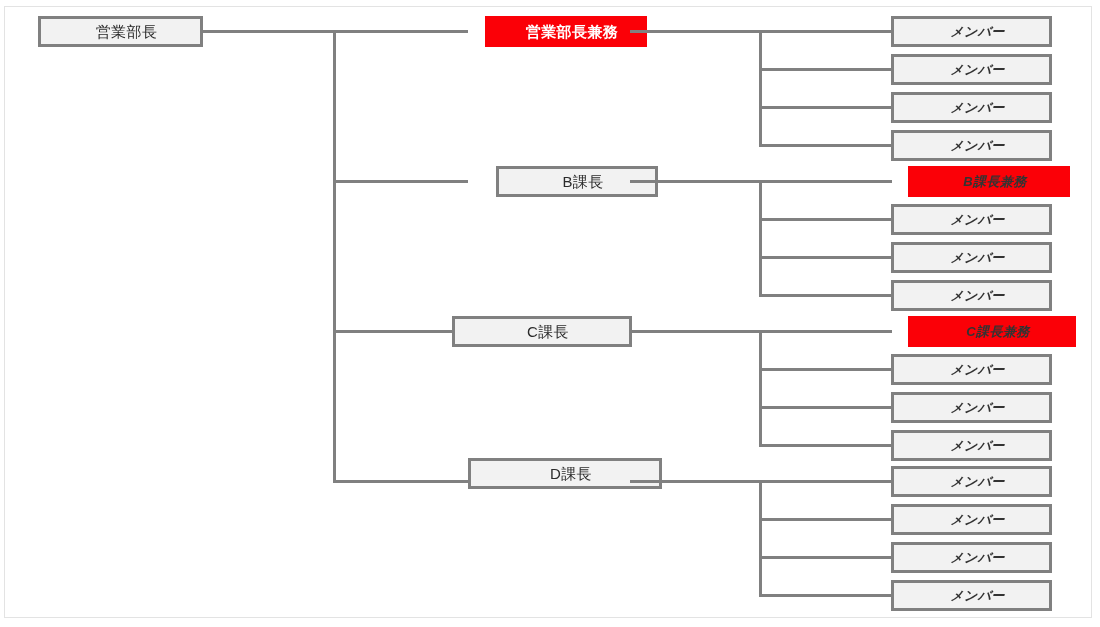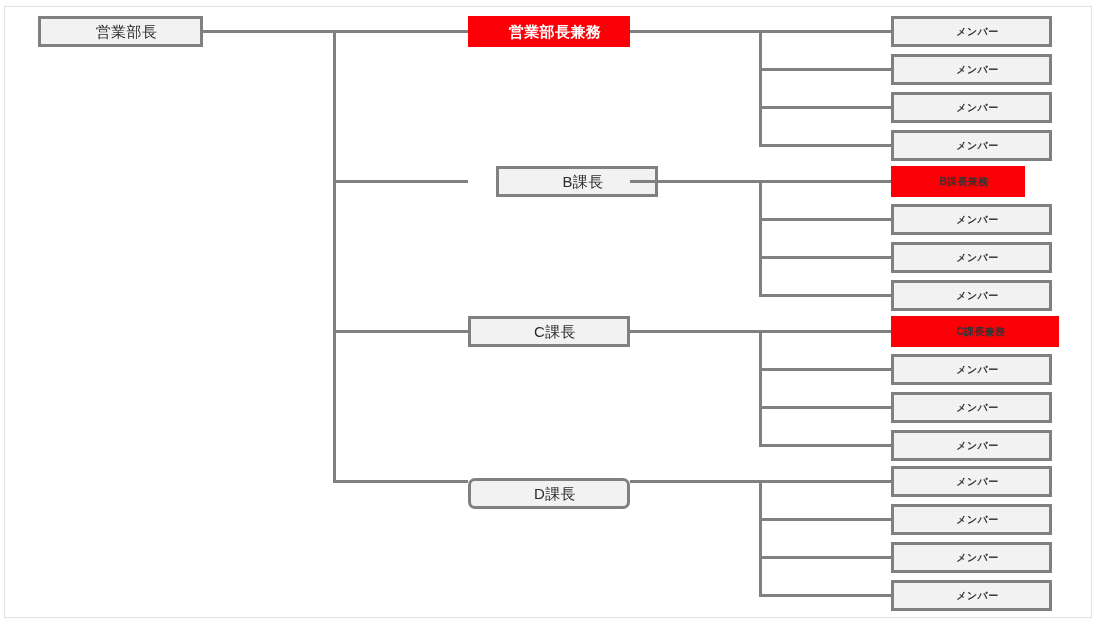--- a/index.html
+++ b/index.html
@@ -57,28 +57,30 @@
     background: #f2f2f2;
     border: 3px solid #808080;
     color: #2b2b2b;
     font-weight: normal;
   }
   .node-red {
     background: #fb0007;
     border: none;
     color: #ffffff;
     font-weight: bold;
+    margin-left: 17px;
   }
   .node-lead {
     font-size: 15px;
   }
   .node-member {
-    font-size: 10px;
+    font-size: 13px;
     font-weight: bold;
     color: #333333;
+    font-style: italic;
   }
 </style>
 </head>
 <body>
 
 <div id="chart-canvas">
   <div class="canvas-frame"></div>
 
   <div class="node node-plain node-lead" style="left:38px; top:16px; width:165px;">営業部長</div>
 
@@ -100,40 +102,40 @@
   <div class="node node-plain node-member" style="left:891px; top:130px; width:161px;">メンバー</div>
 
   <div class="conn conn-h" style="left:333px; top:180px; width:135px;"></div>
   <div class="node node-plain node-lead" style="left:496px; top:166px; width:162px;">B課長</div>
   <div class="conn conn-h" style="left:630px; top:180px; width:262px;"></div>
   <div class="conn conn-v" style="left:759px; top:180px; height:116px;"></div>
   <div class="conn conn-h" style="left:759px; top:218px; width:133px;"></div>
   <div class="conn conn-h" style="left:759px; top:256px; width:133px;"></div>
   <div class="conn conn-h" style="left:759px; top:294px; width:133px;"></div>
 
-  <div class="node node-red node-member" style="left:891px; top:166px; width:134px;">B課長兼務</div>
+  <div class="node node-red node-member" style="left:891px; top:166px; width:162px;">B課長兼務</div>
   <div class="node node-plain node-member" style="left:891px; top:204px; width:161px;">メンバー</div>
   <div class="node node-plain node-member" style="left:891px; top:242px; width:161px;">メンバー</div>
   <div class="node node-plain node-member" style="left:891px; top:280px; width:161px;">メンバー</div>
 
   <div class="conn conn-h" style="left:333px; top:330px; width:135px;"></div>
-  <div class="node node-plain node-lead" style="left:468px; top:316px; width:162px;">C課長</div>
+  <div class="node node-plain node-lead" style="left:452px; top:316px; width:180px;">C課長</div>
   <div class="conn conn-h" style="left:630px; top:330px; width:262px;"></div>
   <div class="conn conn-v" style="left:759px; top:330px; height:116px;"></div>
   <div class="conn conn-h" style="left:759px; top:368px; width:133px;"></div>
   <div class="conn conn-h" style="left:759px; top:406px; width:133px;"></div>
   <div class="conn conn-h" style="left:759px; top:444px; width:133px;"></div>
 
   <div class="node node-red node-member" style="left:891px; top:316px; width:168px;">C課長兼務</div>
   <div class="node node-plain node-member" style="left:891px; top:354px; width:161px;">メンバー</div>
   <div class="node node-plain node-member" style="left:891px; top:392px; width:161px;">メンバー</div>
   <div class="node node-plain node-member" style="left:891px; top:430px; width:161px;">メンバー</div>
 
   <div class="conn conn-h" style="left:333px; top:480px; width:135px;"></div>
-  <div class="node node-plain node-lead" style="left:468px; top:478px; width:162px;border-radius:7px;">D課長</div>
+  <div class="node node-plain node-lead" style="left:468px; top:458px; width:194px;">D課長</div>
   <div class="conn conn-h" style="left:630px; top:480px; width:262px;"></div>
   <div class="conn conn-v" style="left:759px; top:480px; height:116px;"></div>
   <div class="conn conn-h" style="left:759px; top:518px; width:133px;"></div>
   <div class="conn conn-h" style="left:759px; top:556px; width:133px;"></div>
   <div class="conn conn-h" style="left:759px; top:594px; width:133px;"></div>
 
   <div class="node node-plain node-member" style="left:891px; top:466px; width:161px;">メンバー</div>
   <div class="node node-plain node-member" style="left:891px; top:504px; width:161px;">メンバー</div>
   <div class="node node-plain node-member" style="left:891px; top:542px; width:161px;">メンバー</div>
   <div class="node node-plain node-member" style="left:891px; top:580px; width:161px;">メンバー</div>

